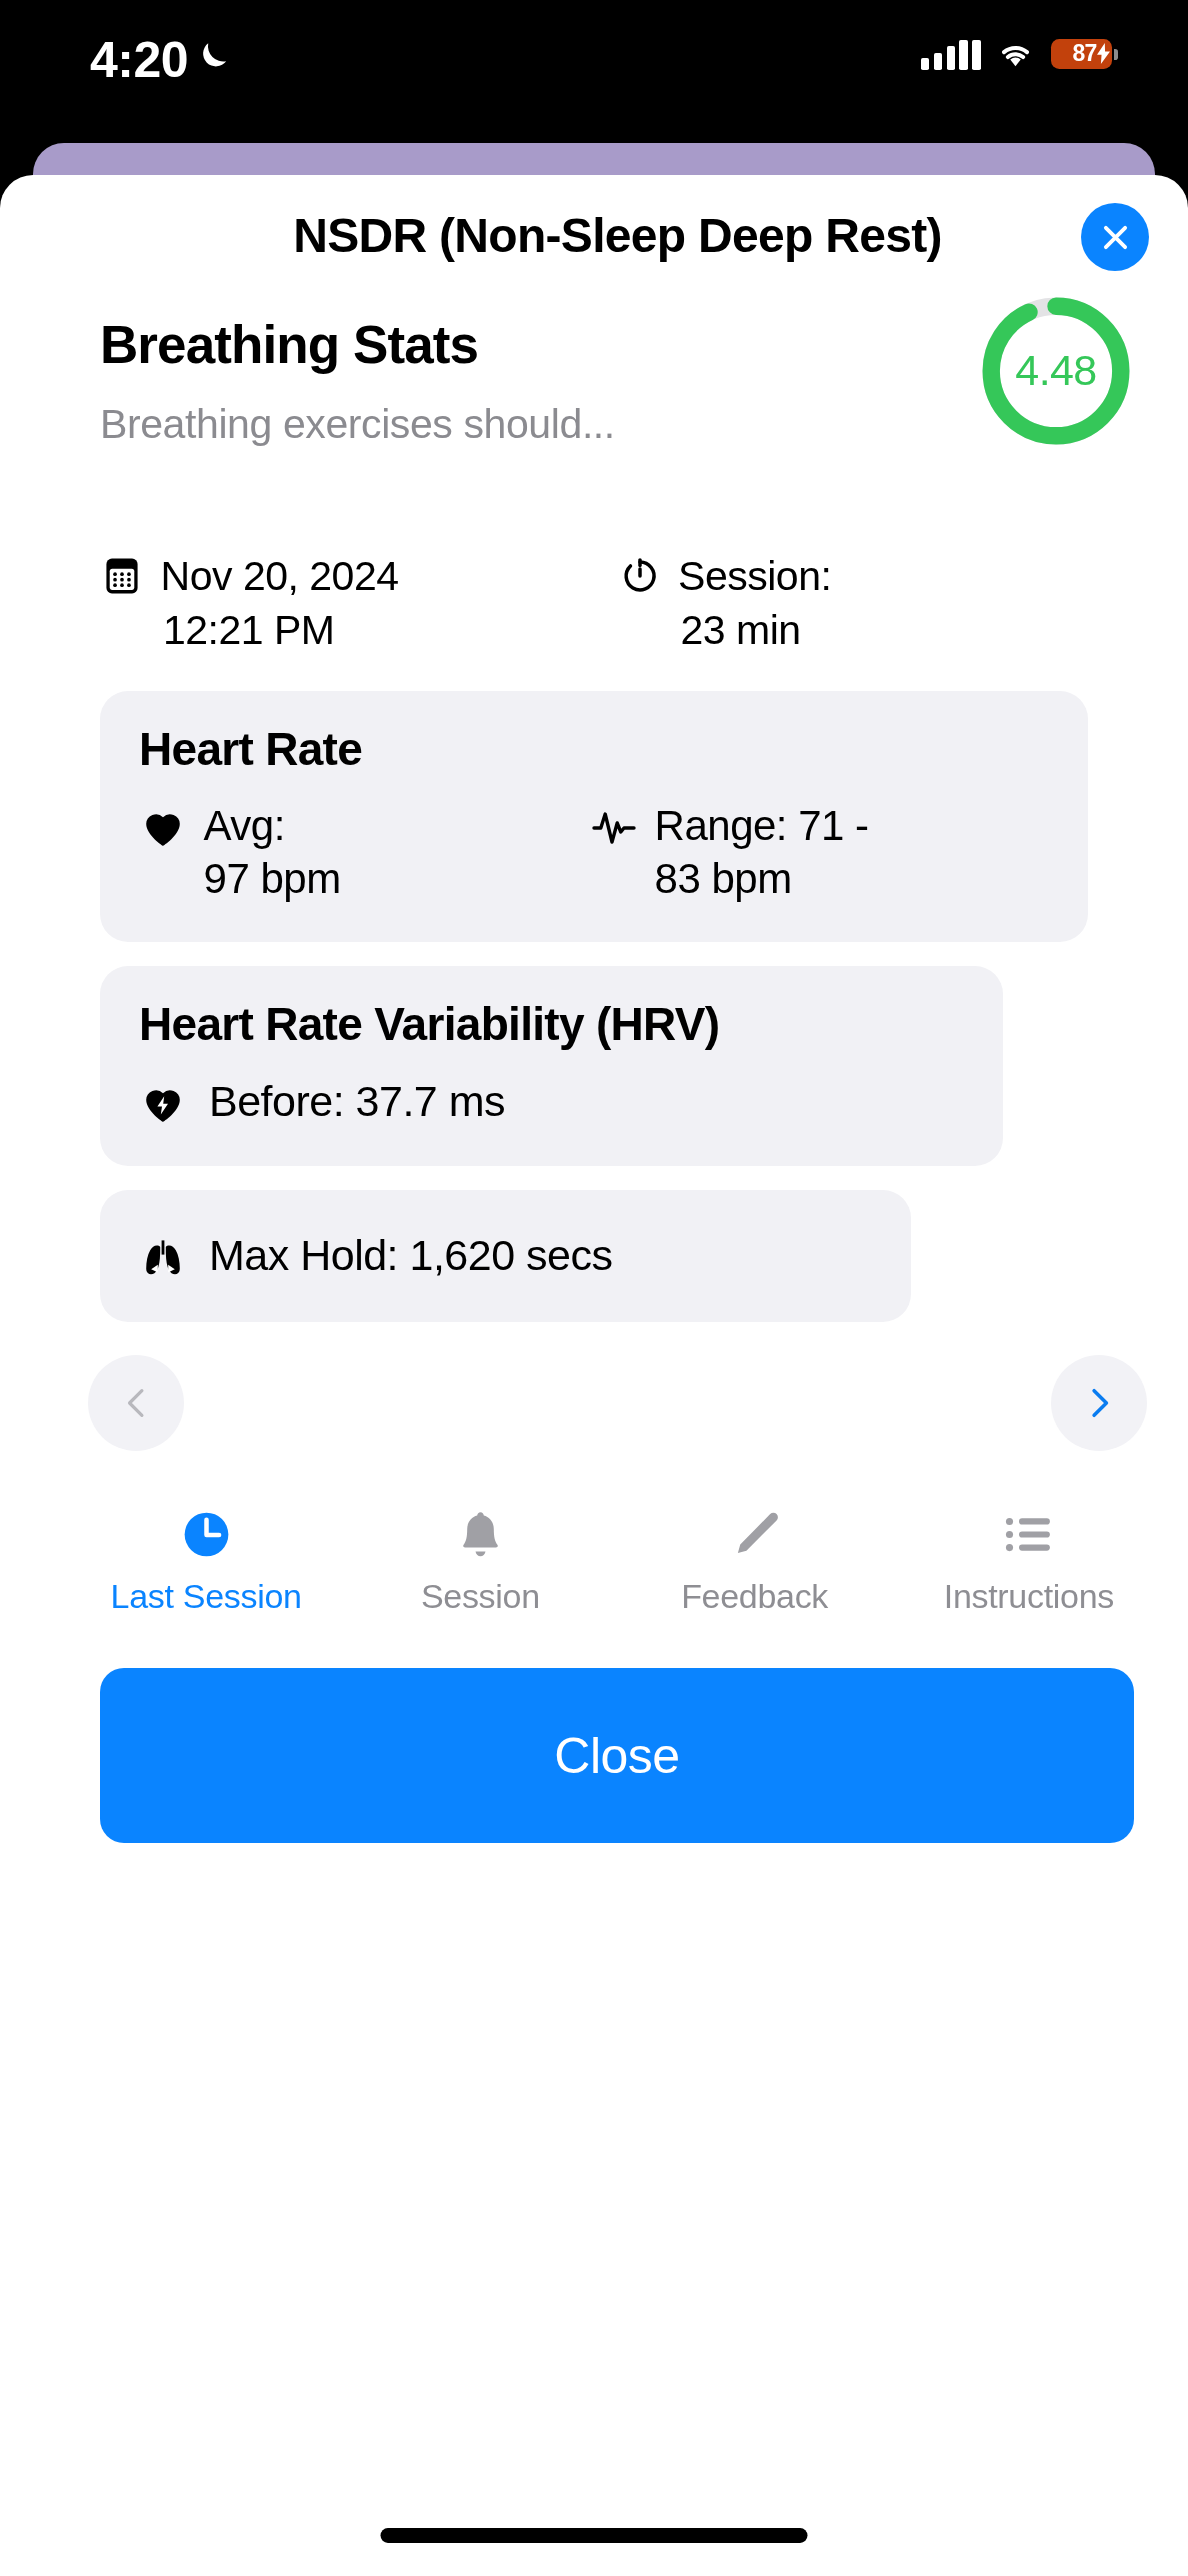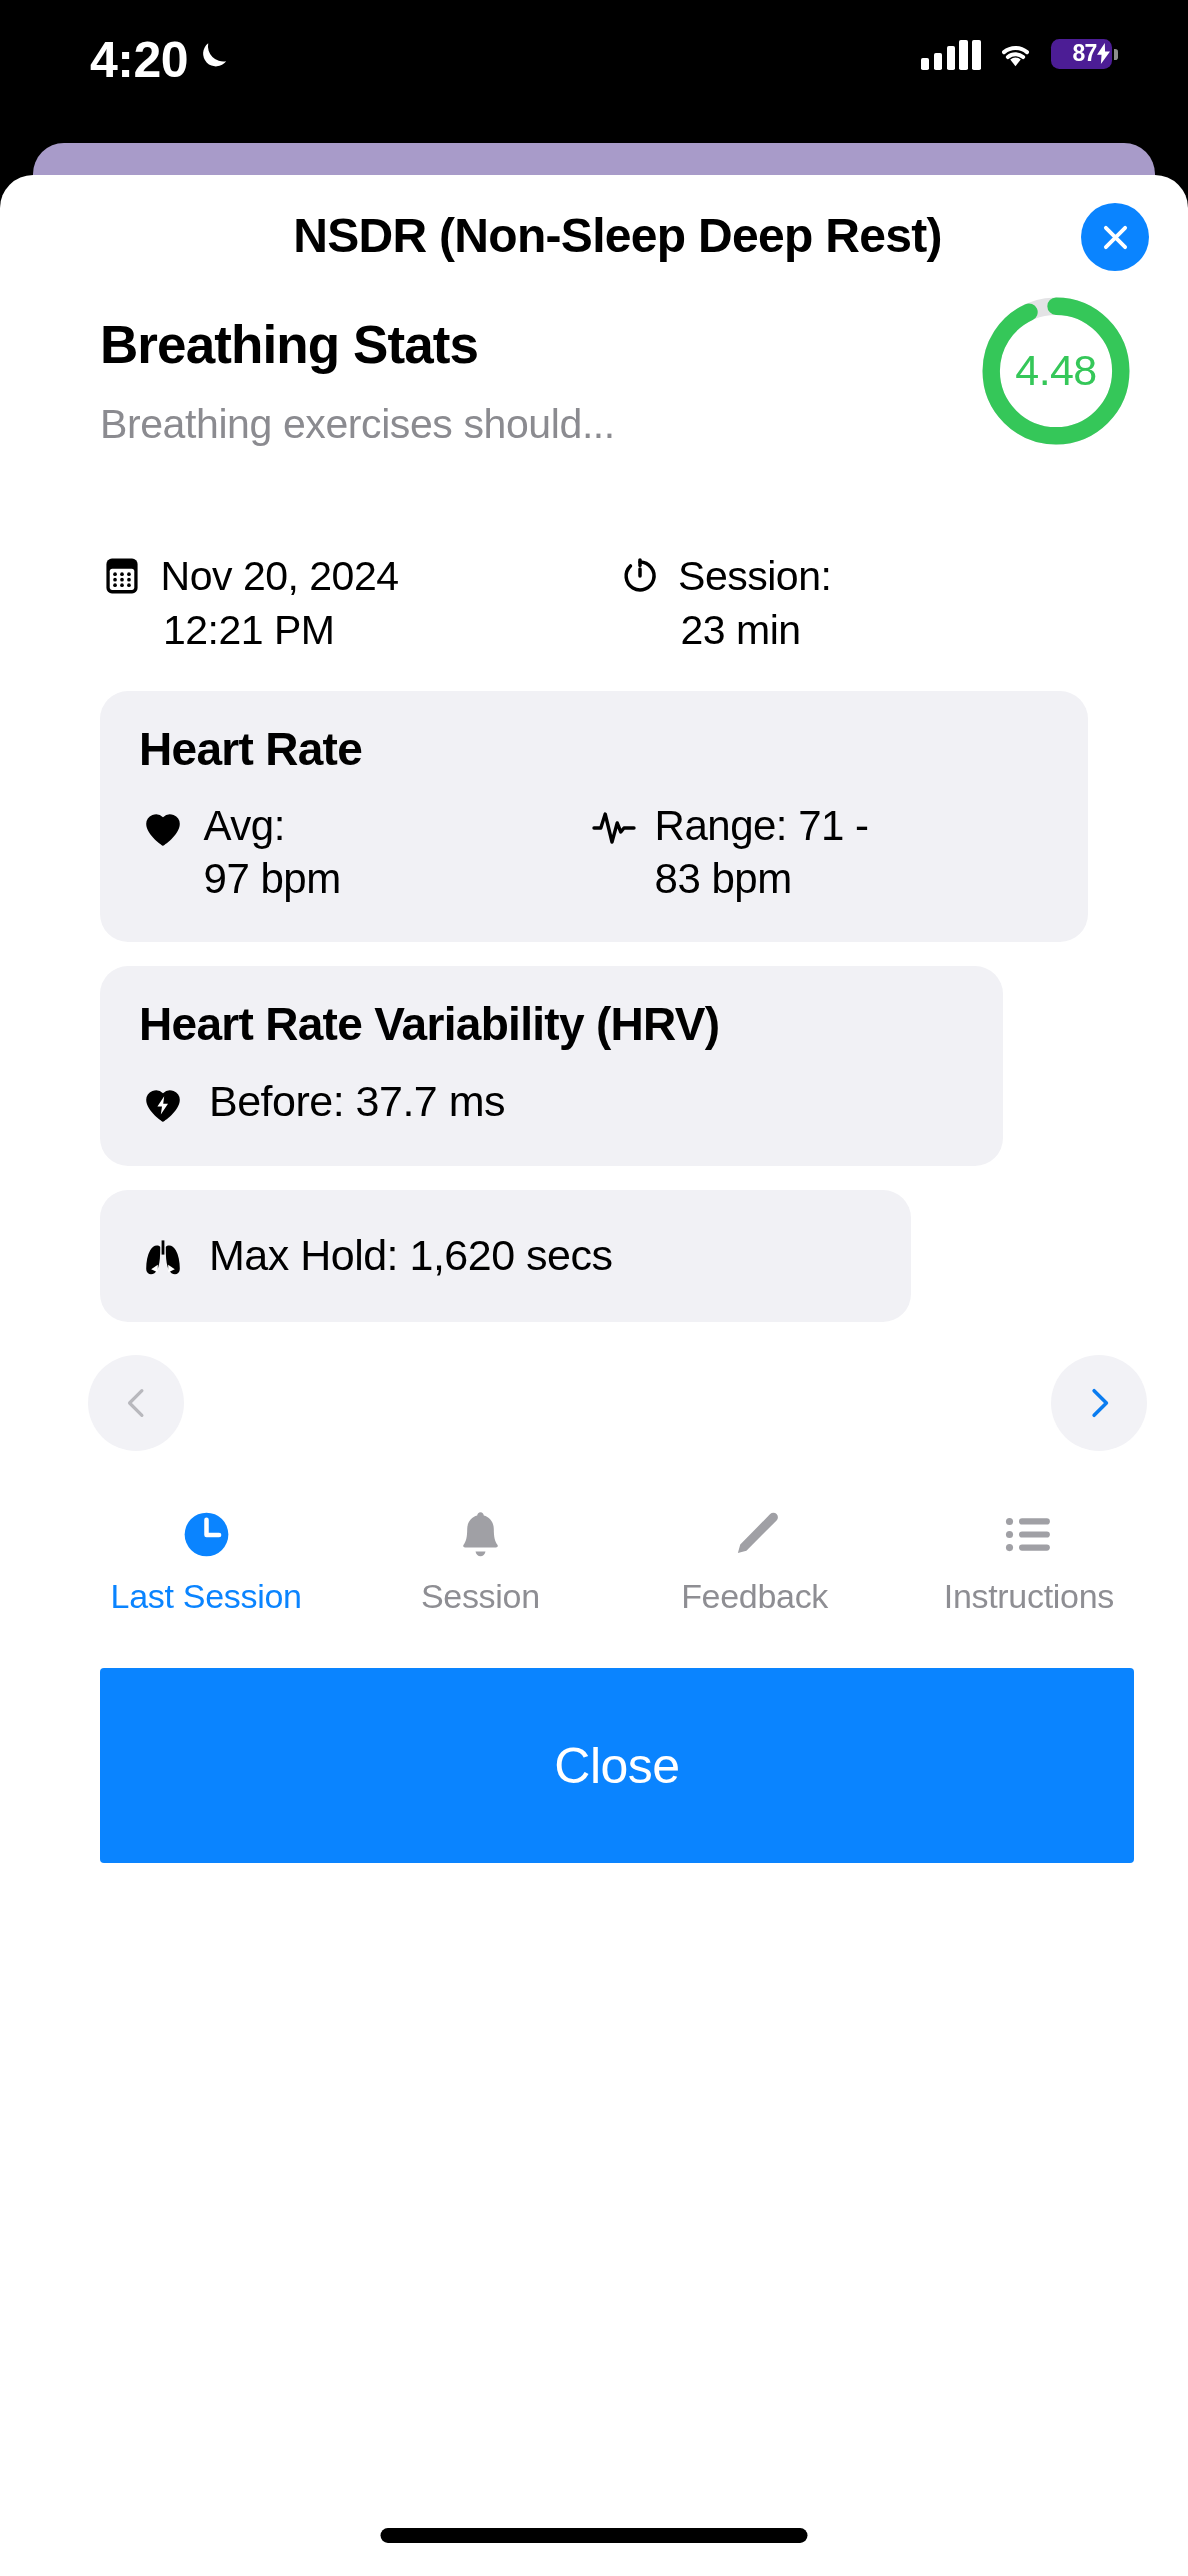--- a/index.html
+++ b/index.html
@@ -31,21 +31,21 @@
   .sig { display: flex; align-items: flex-end; gap: 4.6px; height: 33px; }
   .sig i { display: block; width: 8.3px; background: #fff; border-radius: 1.8px; }
   .sig i:nth-child(1) { height: 12px; }
   .sig i:nth-child(2) { height: 17.5px; }
   .sig i:nth-child(3) { height: 24px; }
   .sig i:nth-child(4) { height: 30px; }
   .sig i:nth-child(5) { height: 30px; }
   .wifi { width: 41px; height: 31px; }
   .batt {
     position: relative; width: 61px; height: 30px;
-    background: #4c1d95; border-radius: 8.3px;
+    background: #c2410c; border-radius: 8.3px;
     display: flex; align-items: center; justify-content: center; padding-left: 6px;
   }
   .batt-txt { font-size: 23px; font-weight: 700; color: #fff; letter-spacing: -0.9px; }
   .batt-bolt { position: absolute; right: 1.8px; top: 4.6px; width: 13px; height: 21px; }
   .batt-cap {
     position: absolute; right: -6.4px; top: 10px;
     width: 4.6px; height: 11px; background: rgba(255,255,255,0.55);
     border-radius: 0 2.8px 2.8px 0;
   }
 
@@ -162,23 +162,23 @@
   .tab-icon { height: 57px; display: flex; align-items: center; justify-content: center; }
   .tab-icon svg { width: 57px; height: 57px; }
   .tab-label {
     font-size: 34px; color: #8E8E93; letter-spacing: -0.3px;
   }
   .tab.active .tab-label { color: #0A84FF; }
 
   
   .close-btn {
     display: block; margin: 52px 53px 0 53px;
-    width: calc(100% - 107px); height: 195px;
+    width: calc(100% - 107px); height: 175px;
     background: #0A84FF; color: #fff;
-    border: none; border-radius: 4px; cursor: pointer;
+    border: none; border-radius: 24px; cursor: pointer;
     font-family: "Liberation Sans", sans-serif;
     font-size: 50px; letter-spacing: -0.5px;
   }
 
   .home-indicator {
     position: absolute; left: 50%; transform: translateX(-50%);
     bottom: 33px; width: 427px; height: 14.7px;
     background: #000; border-radius: 7.4px;
   }
 </style>

